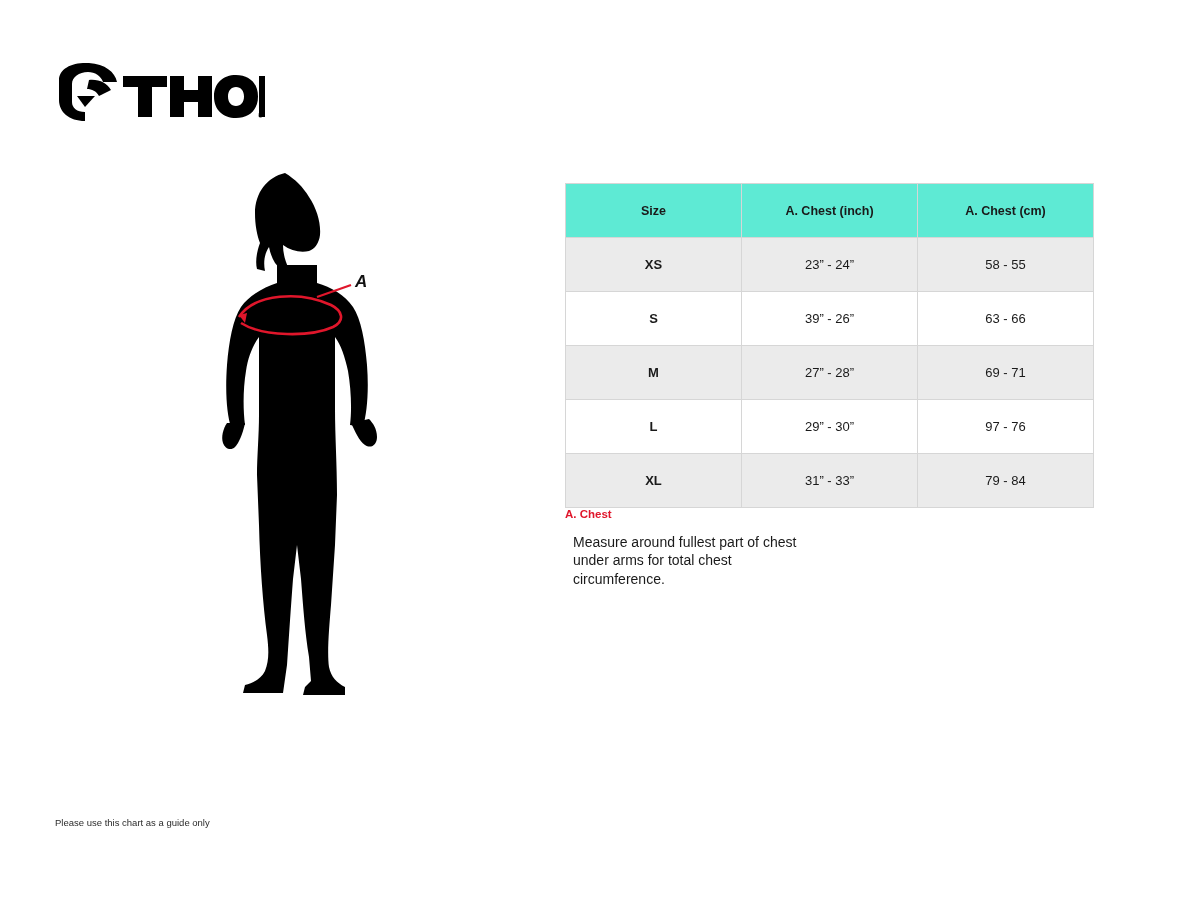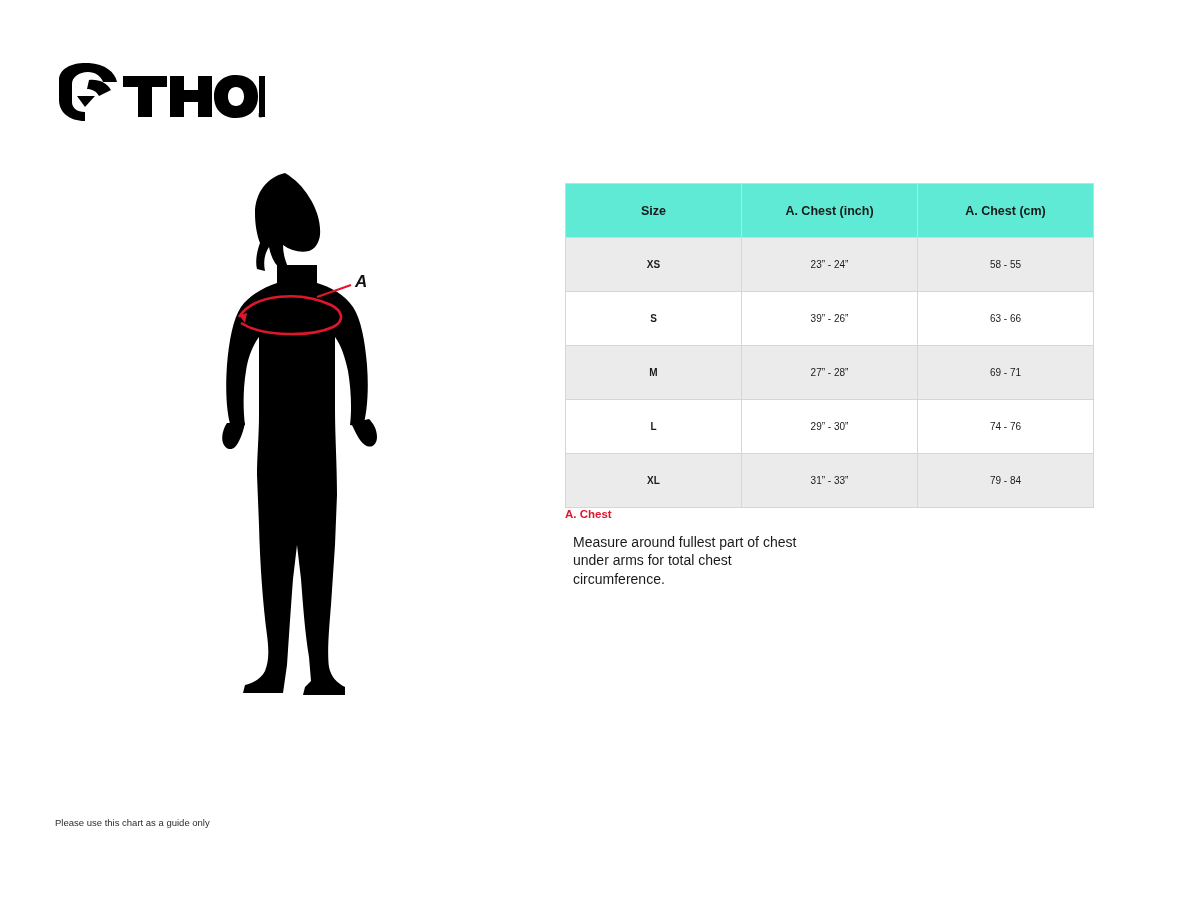--- a/index.html
+++ b/index.html
@@ -57,21 +57,21 @@
   table.size-table {
     border-collapse: collapse;
     width: 528px;
     table-layout: fixed;
   }
   table.size-table td, table.size-table th {
     border: 1px solid #d6d6d6;
     height: 54px;
     text-align: center;
     vertical-align: middle;
-    font-size: 10px;
+    font-size: 13px;
     color: #1a1a1a;
   }
   table.size-table thead th {
     font-weight: bold;
     background: #5eead4;
     font-size: 12.5px;
   }
   table.size-table tbody tr.shaded td { background: #ebebeb; }
   table.size-table tbody tr.plain td { background: #ffffff; }
   table.size-table tbody td.size-cell { font-weight: bold; }
@@ -182,21 +182,21 @@
           <td>63 - 66</td>
         </tr>
         <tr class="shaded">
           <td class="size-cell">M</td>
           <td>27” - 28”</td>
           <td>69 - 71</td>
         </tr>
         <tr class="plain">
           <td class="size-cell">L</td>
           <td>29” - 30”</td>
-          <td>74 - 76</td>
+          <td>97 - 76</td>
         </tr>
         <tr class="shaded">
           <td class="size-cell">XL</td>
           <td>31” - 33”</td>
           <td>79 - 84</td>
         </tr>
       </tbody>
     </table>
 
     <p class="measure-label">A. Chest</p>

